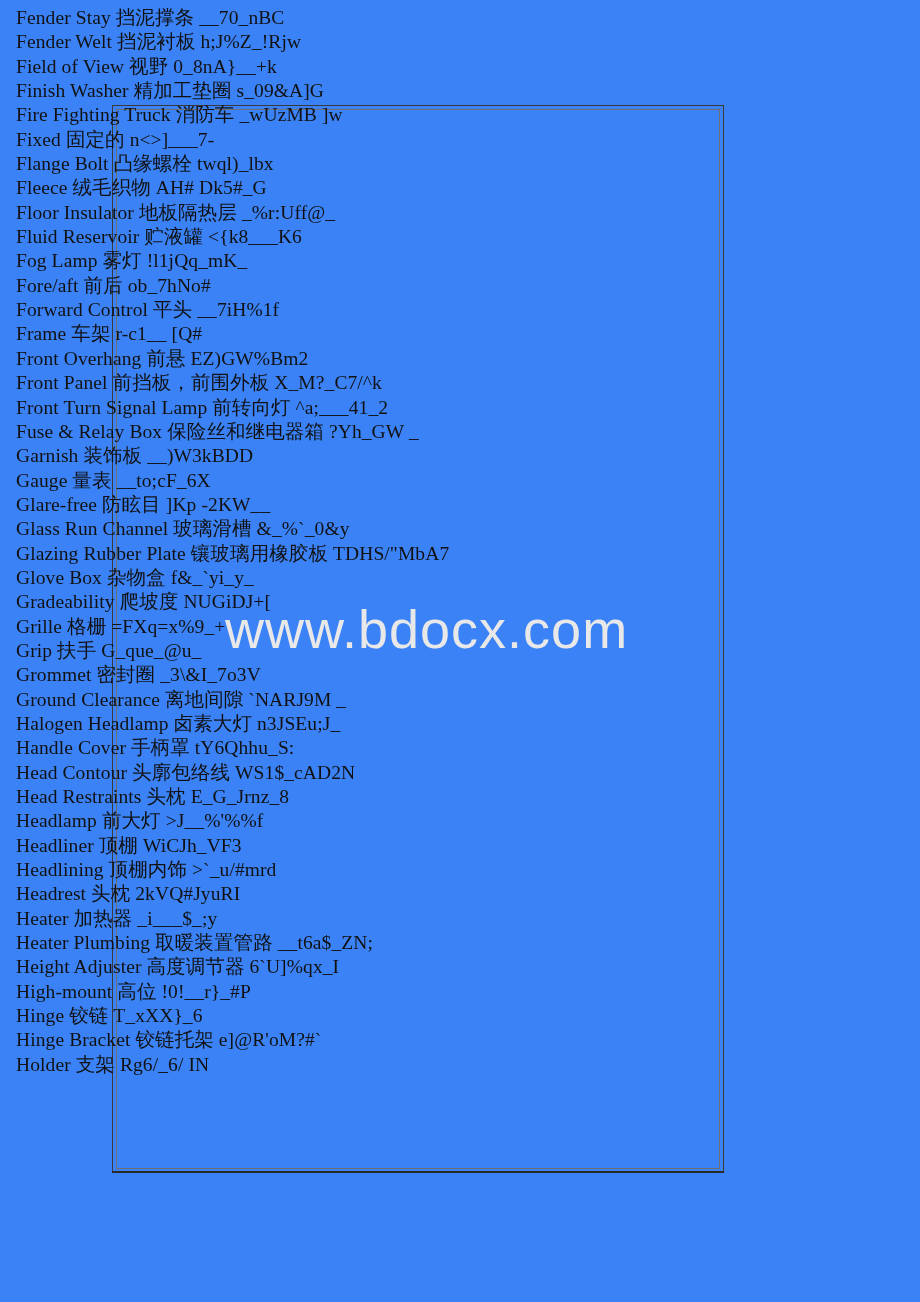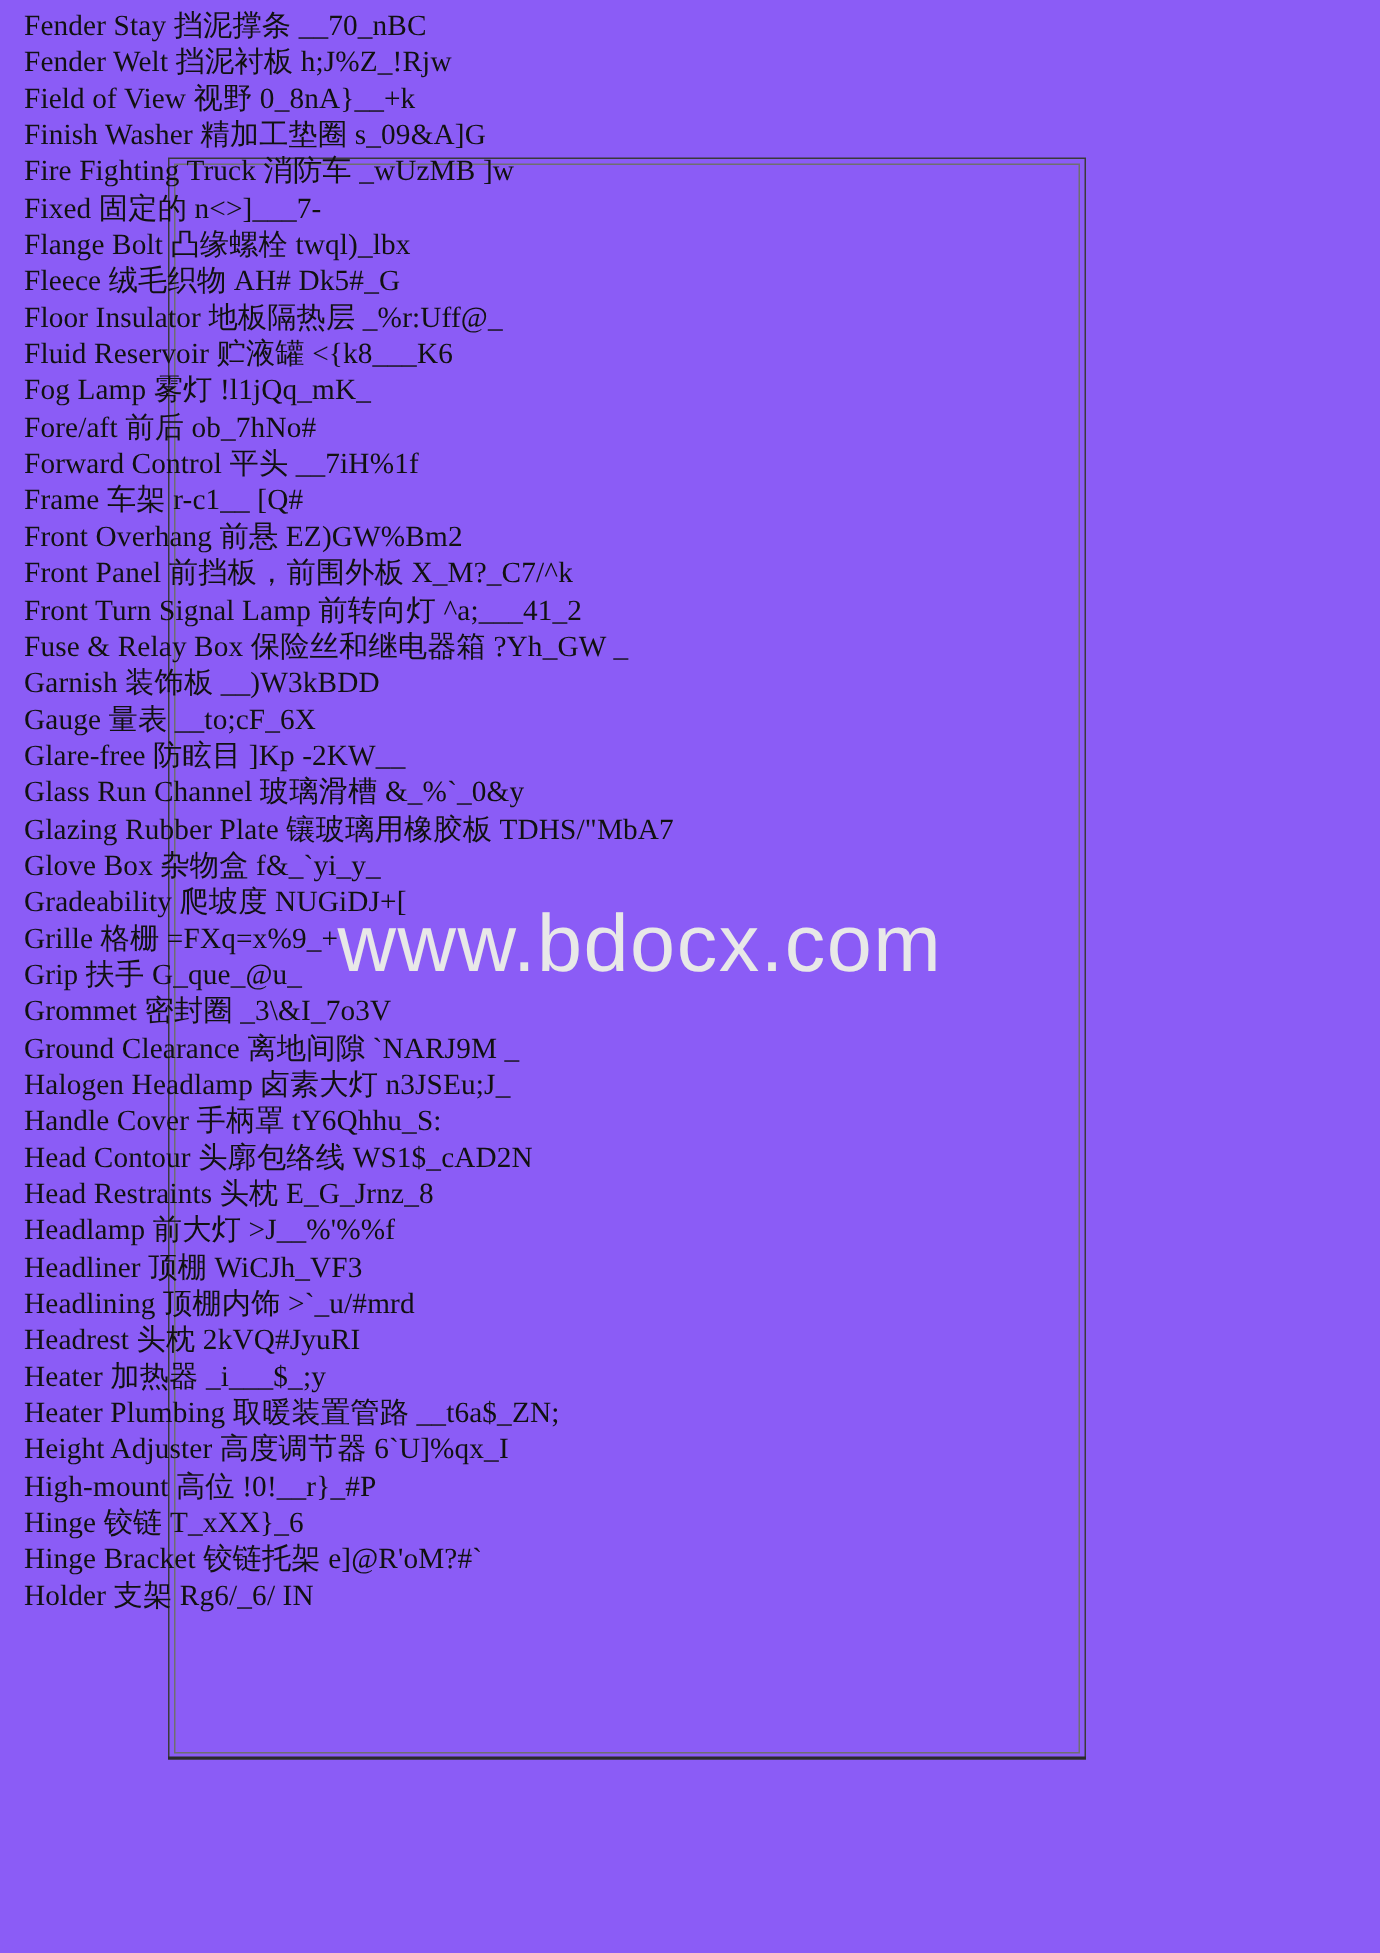--- a/index.html
+++ b/index.html
@@ -12,21 +12,21 @@
     height: 1302px;
     position: relative;
     overflow: hidden;
     font-family: "Liberation Serif", "DejaVu Serif", serif;
   }
 
   
   #page {
     position: absolute;
     inset: 0;
-    background: #8b5cf6;
+    background: #3b82f6;
   }
 
   
   #watermark {
     position: absolute;
     left: 225px;
     top: 598px;
     width: 520px;
     font-family: "Liberation Sans", "DejaVu Sans", sans-serif;
     font-size: 54px;

